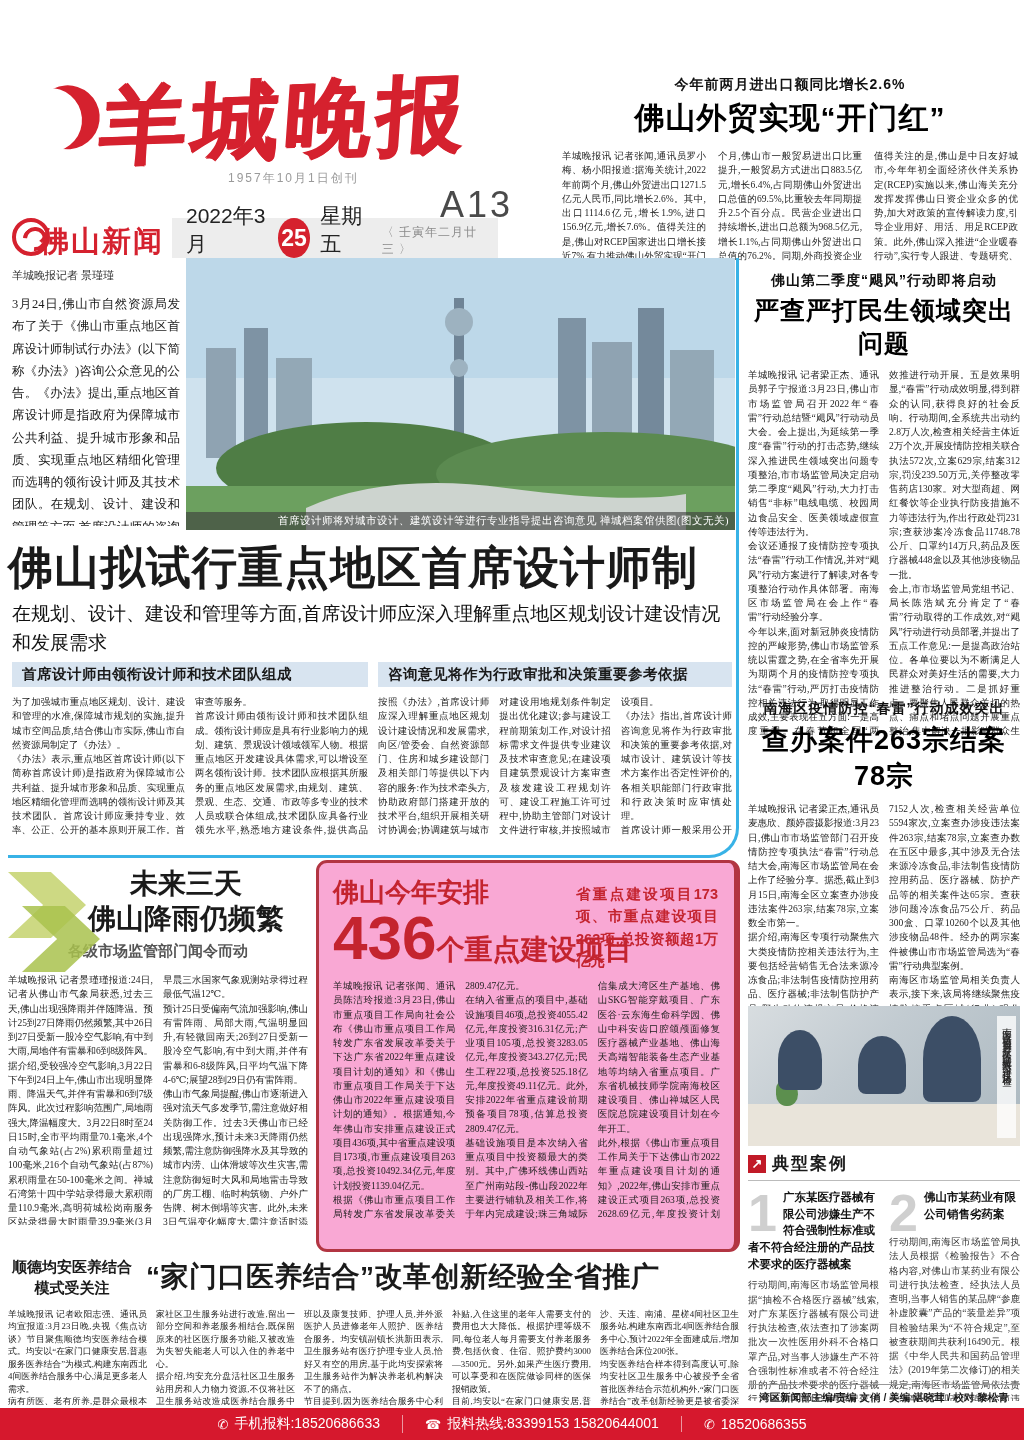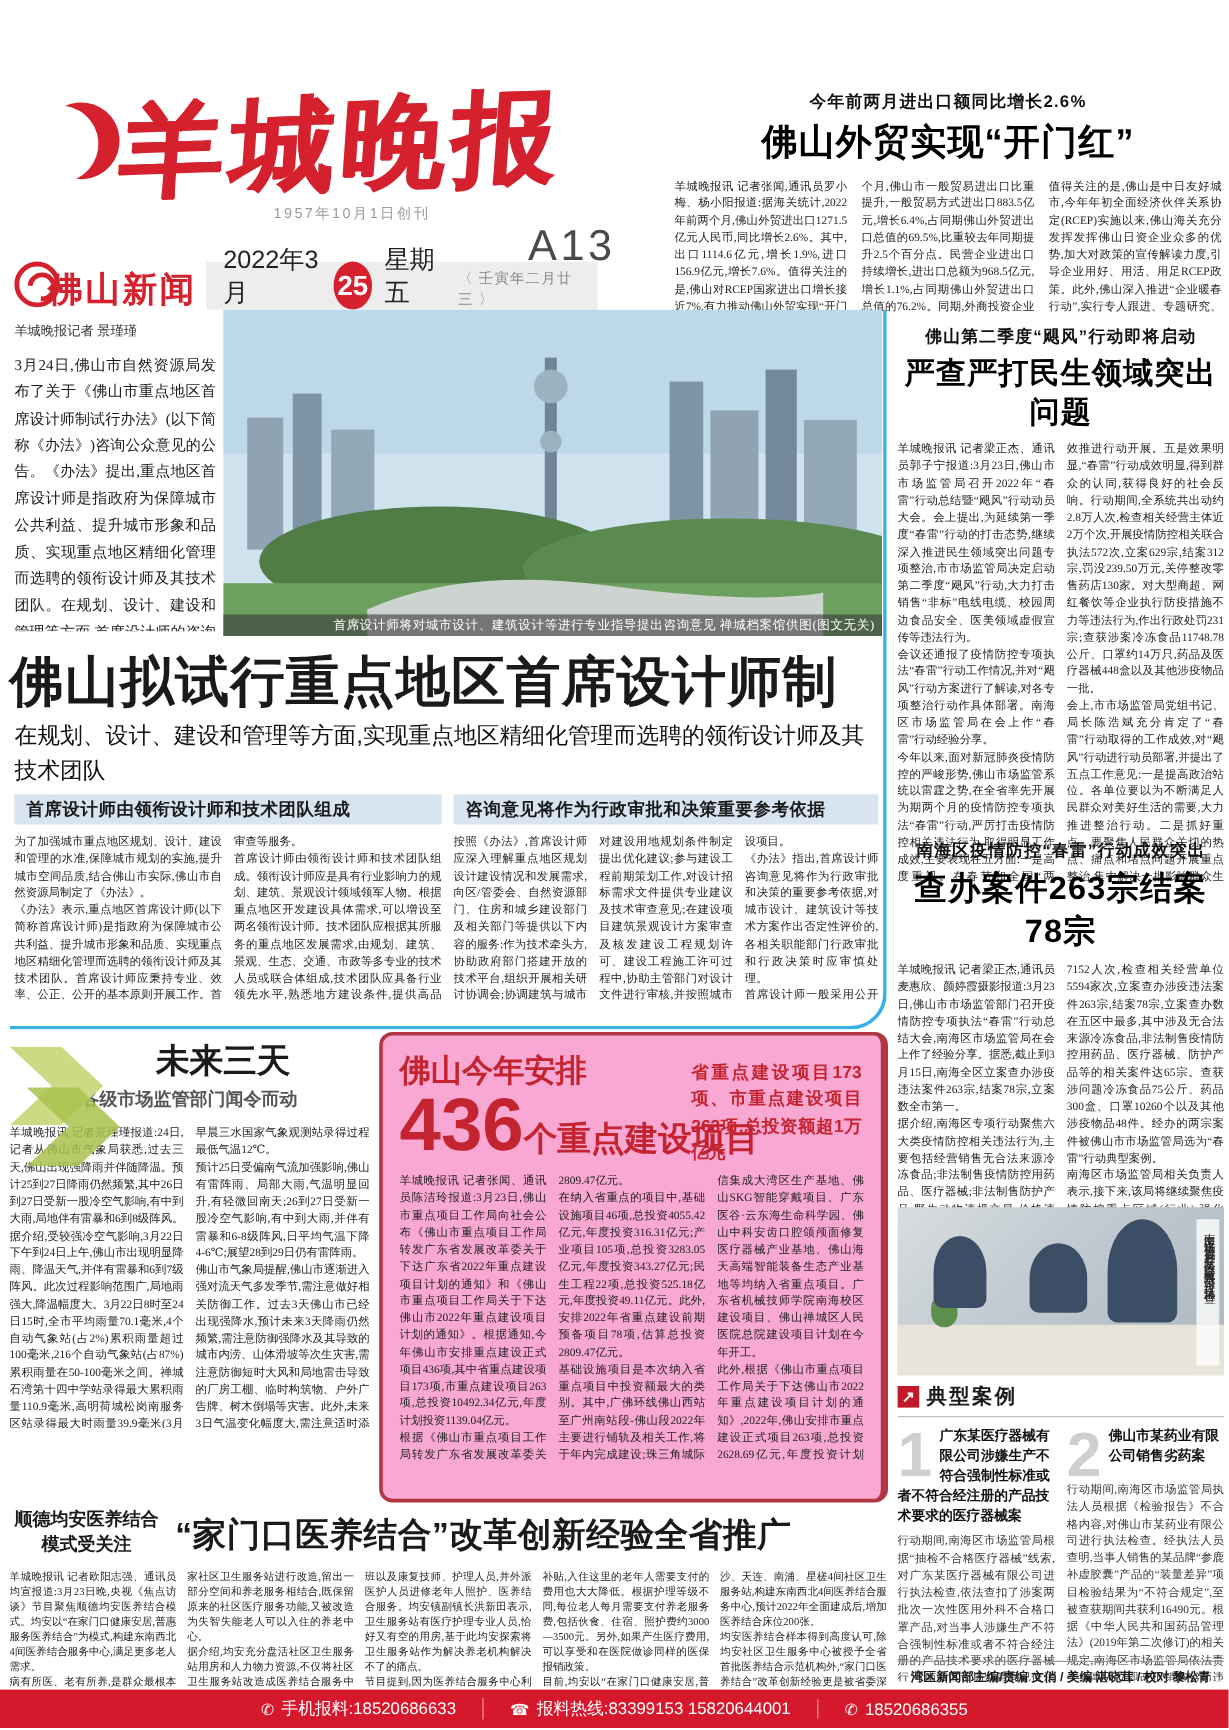--- a/index.html
+++ b/index.html
@@ -117,21 +117,21 @@
   .proj-row2 { display:flex; align-items:baseline; }
   .proj-num { color:#c4242f; font-size:62px; font-weight:900; line-height:.9;
     font-family:"Liberation Sans",sans-serif; }
   .proj-t2 { color:#c4242f; font-size:28px; font-weight:900; font-family:"Liberation Sans",sans-serif; }
   .proj-high { position:absolute; right:16px; top:20px; width:142px; color:#c4242f; font-size:14.5px;
     font-weight:700; line-height:1.55; font-family:"Liberation Sans",sans-serif; text-align:justify; }
   .projects .cols { gap:10px; margin-top:10px; height:242px; }
 
   
   .eldercare { left:8px; top:1256px; width:731px; }
-  .eld-head { display:flex; align-items:flex-end; gap:10px; }
+  .eld-head { display:flex; align-items:center; gap:10px; }
   .eld-kicker { width:128px; font-size:15px; font-weight:700; text-align:center; line-height:1.4;
     font-family:"Liberation Sans",sans-serif; }
   .eld-headline { flex:1; font-size:28px; font-weight:900; letter-spacing:.5px;
     font-family:"Liberation Sans",sans-serif; white-space:nowrap; }
   .eldercare .cols { gap:9px; margin-top:10px; height:104px; }
   .eldercare .col { font-size:8.8px; line-height:1.42; }
 
   
   .footbar { left:0; top:1408px; width:1024px; height:32px; background:#d6182d; display:flex;
     align-items:center; justify-content:center; color:#fff; font-size:14px; gap:0;
@@ -247,21 +247,21 @@
         <circle cx="273" cy="64" r="14" fill="#9db2c0"></circle>
         <circle cx="273" cy="110" r="9" fill="#9db2c0"></circle>
         <ellipse cx="180" cy="210" rx="150" ry="46" fill="#4f7d45"></ellipse>
         <ellipse cx="420" cy="216" rx="170" ry="42" fill="#5b8a50"></ellipse>
         <rect y="228" width="549" height="44" fill="#6ca05f"></rect>
         <path d="M120 250 q80 -36 200 -20 q120 16 180 6 l0 36 l-380 0 z" fill="#cdd4cf"></path>
       </svg>
       <div class="photo1-cap">首席设计师将对城市设计、建筑设计等进行专业指导提出咨询意见  禅城档案馆供图(图文无关)</div>
     </div>
     <div class="chief-headline">佛山拟试行重点地区首席设计师制</div>
-    <div class="chief-subhead">在规划、设计、建设和管理等方面,实现重点地区精细化管理而选聘的领衔设计师及其技术团队</div>
+    <div class="chief-subhead">在规划、设计、建设和管理等方面,首席设计师应深入理解重点地区规划设计建设情况和发展需求</div>
 
     <div class="sec sec1">
       <div class="sec-head">首席设计师由领衔设计师和技术团队组成</div>
       <div class="cols">
         <div class="col">为了加强城市重点地区规划、设计、建设和管理的水准,保障城市规划的实施,提升城市空间品质,结合佛山市实际,佛山市自然资源局制定了《办法》。
 《办法》表示,重点地区首席设计师(以下简称首席设计师)是指政府为保障城市公共利益、提升城市形象和品质、实现重点地区精细化管理而选聘的领衔设计师及其技术团队。首席设计师应秉持专业、效率、公正、公开的基本原则开展工作。首席设计师工作职责是为相关职能部门提供行政审批的辅助决策,包括技术协调、专业咨询、技术</div>
         <div class="col">审查等服务。
 首席设计师由领衔设计师和技术团队组成。领衔设计师应是具有行业影响力的规划、建筑、景观设计领域领军人物。根据重点地区开发建设具体需求,可以增设至两名领衔设计师。技术团队应根据其所服务的重点地区发展需求,由规划、建筑、景观、生态、交通、市政等多专业的技术人员或联合体组成,技术团队应具备行业领先水平,熟悉地方建设条件,提供高品质、全方位的本地化服务。在服务周期内,技术团队应在佛山设置驻点且保持良好的诚信记录。</div>
       </div>
     </div>
@@ -275,20 +275,21 @@
 首席设计师一般采用公开招标方式产生,由各区政府/管委会根据项目实际需求落实具体选聘工作。服务周期一般为2年,根据工作需要在符合政府采购规定前提下可以续期。在服务周期内的领衔设计师原则上不允许变更。</div>
       </div>
     </div>
   </div>
 
   <div class="abs weather">
     <div class="ribbon r1"></div>
     <div class="ribbon r2"></div>
     <div class="weather-title">
       <div class="t">未来三天</div>
+      <div class="t">佛山降雨仍频繁</div>
     </div>
     <div class="weather-sub">各级市场监管部门闻令而动</div>
     <div class="cols">
       <div class="col">羊城晚报讯 记者景瑾瑾报道:24日,记者从佛山市气象局获悉,过去三天,佛山出现强降雨并伴随降温。预计25到27日降雨仍然频繁,其中26日到27日受新一股冷空气影响,有中到大雨,局地伴有雷暴和6到8级阵风。
 据介绍,受较强冷空气影响,3月22日下午到24日上午,佛山市出现明显降雨、降温天气,并伴有雷暴和6到7级阵风。此次过程影响范围广,局地雨强大,降温幅度大。3月22日8时至24日15时,全市平均雨量70.1毫米,4个自动气象站(占2%)累积雨量超过100毫米,216个自动气象站(占87%)累积雨量在50-100毫米之间。禅城石湾第十四中学站录得最大累积雨量110.9毫米,高明荷城松岗南服务区站录得最大时雨量39.9毫米(3月22日17:10-18:10)。23日全市日平均气温仅有14℃,较22日下降10.6℃。3月23日</div>
       <div class="col">早晨三水国家气象观测站录得过程最低气温12℃。
 预计25日受偏南气流加强影响,佛山有雷阵雨、局部大雨,气温明显回升,有轻微回南天;26到27日受新一股冷空气影响,有中到大雨,并伴有雷暴和6-8级阵风,日平均气温下降4-6℃;展望28到29日仍有雷阵雨。
 佛山市气象局提醒,佛山市逐渐进入强对流天气多发季节,需注意做好相关防御工作。过去3天佛山市已经出现强降水,预计未来3天降雨仍然频繁,需注意防御强降水及其导致的城市内涝、山体滑坡等次生灾害,需注意防御短时大风和局地雷击导致的厂房工棚、临时构筑物、户外广告牌、树木倒塌等灾害。此外,未来3日气温变化幅度大,需注意适时添减衣物。25日到26日天气潮湿,有轻微回南天,需注意水陆交通安全,做好防潮防滑工作,妥善安排衣物洗涤和晾晒。</div>
     </div>
   </div>

